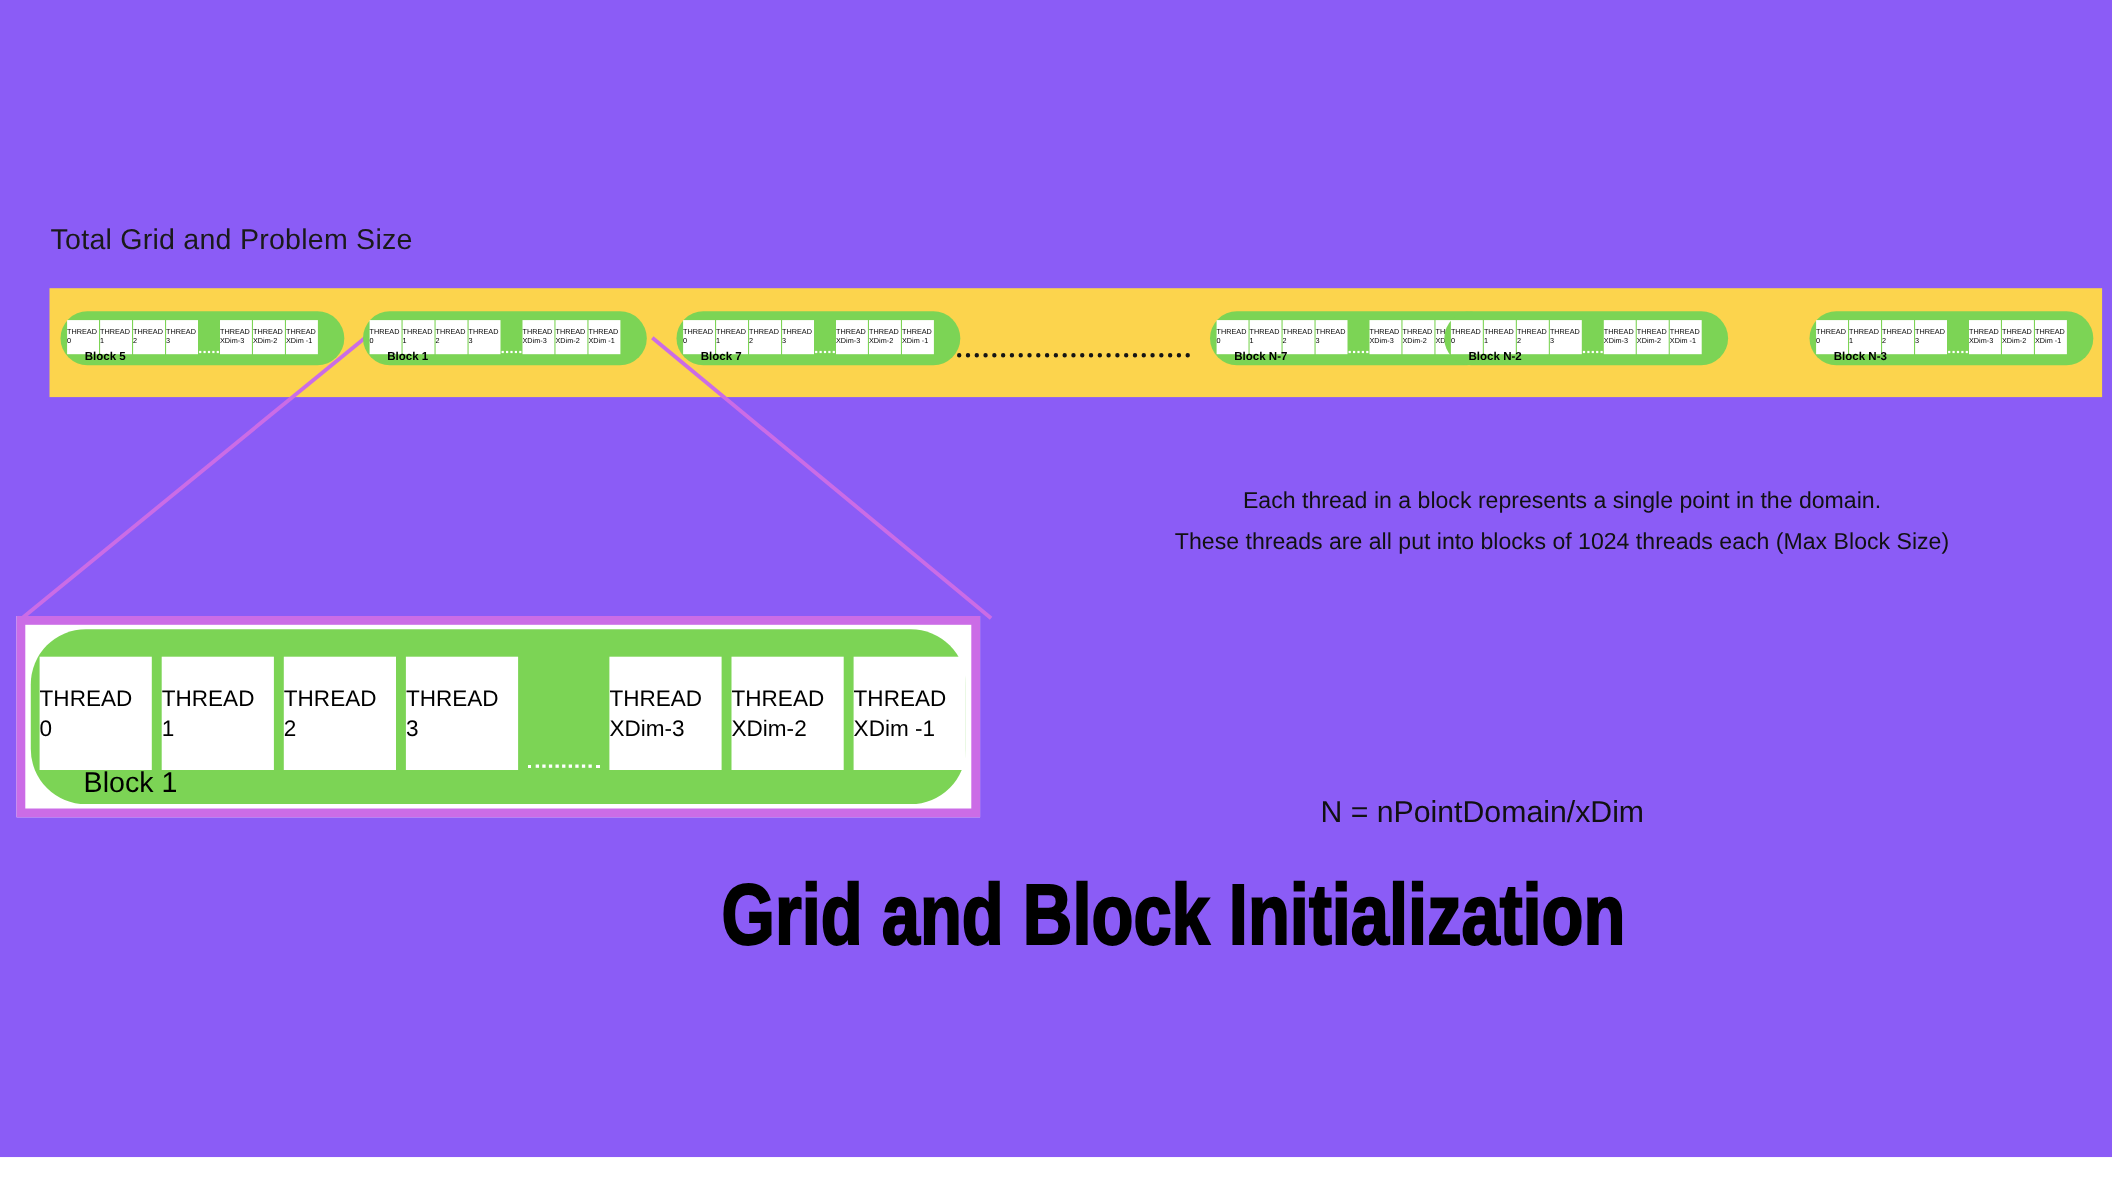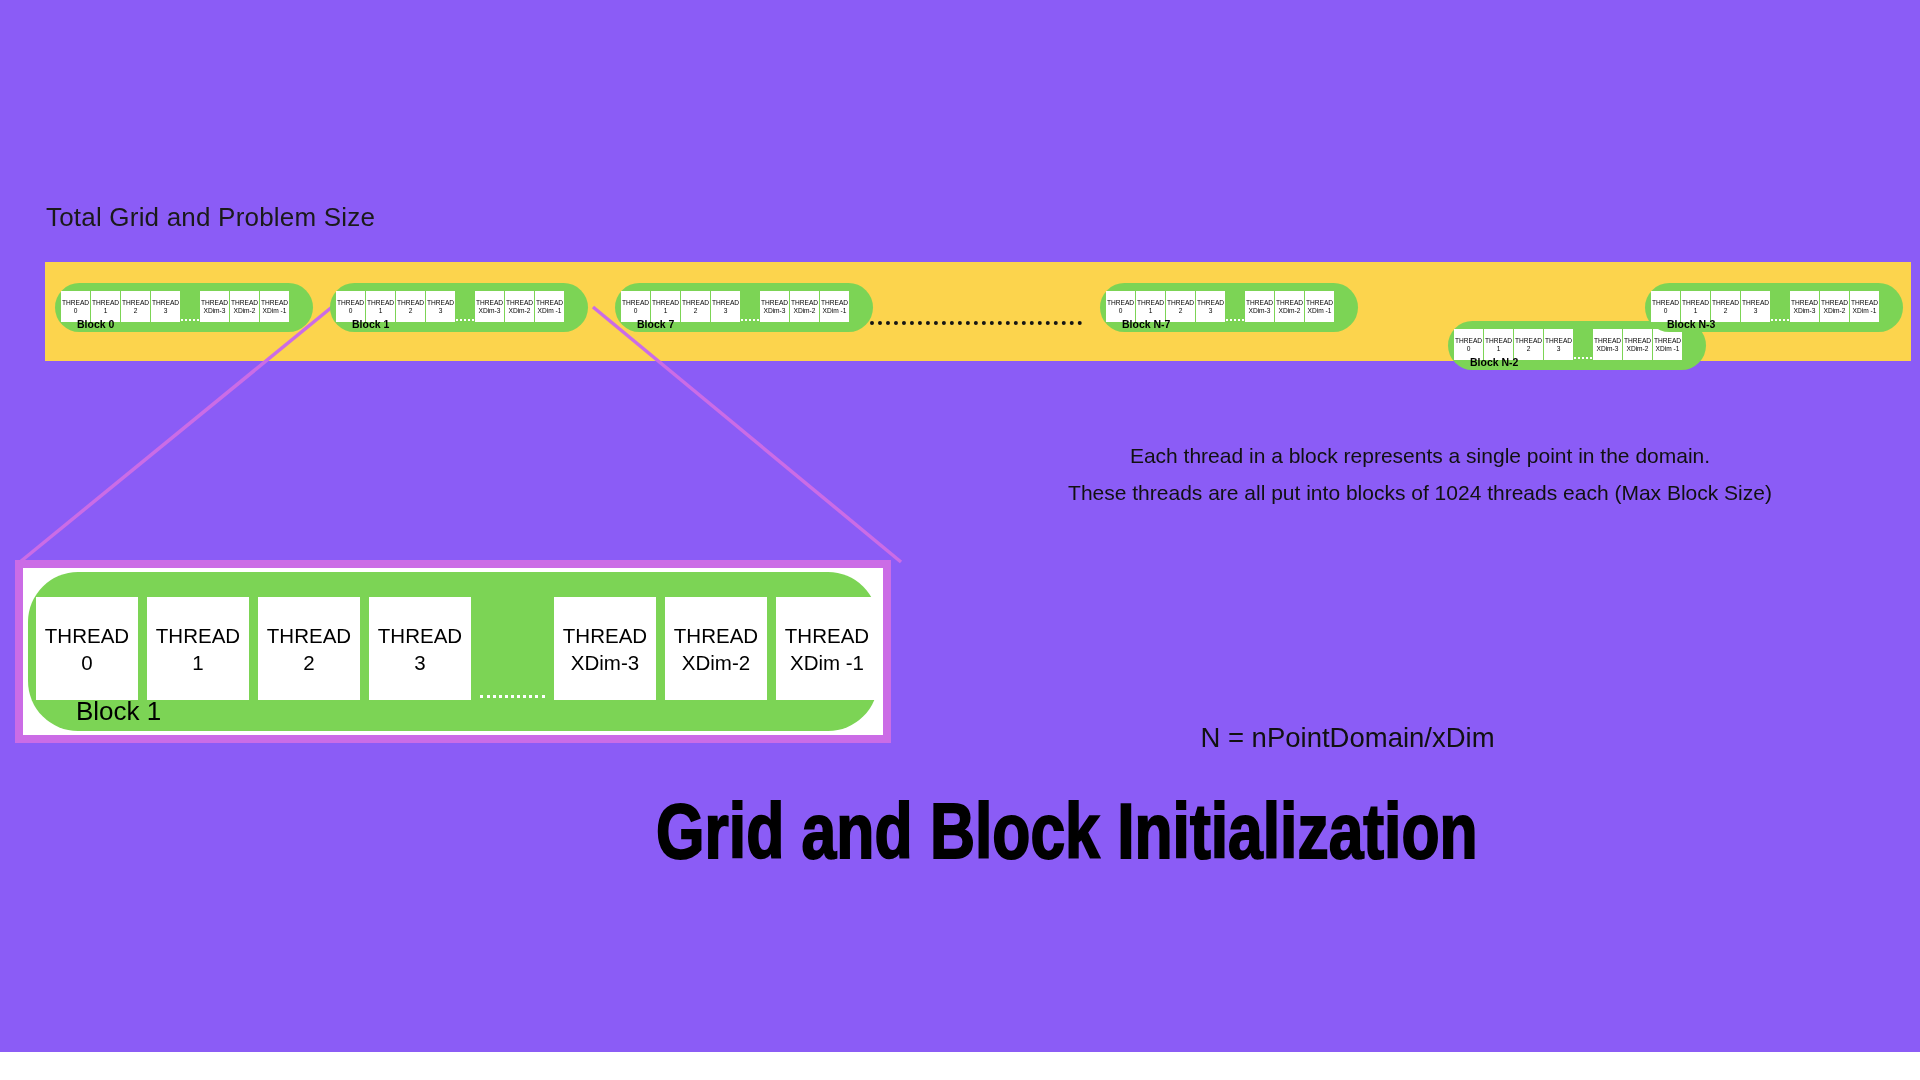--- a/index.html
+++ b/index.html
@@ -16,21 +16,21 @@
   }
   #funnel-svg{position:absolute;left:0;top:0;z-index:2;}
   .pill-layer{position:absolute;left:0;top:0;width:1920px;height:1080px;z-index:3;pointer-events:none;}
   .pill{
     position:absolute;top:283px;width:258px;height:49px;background:var(--block-green);
     border-radius:25px;
   }
   .pill-cells{
     position:absolute;left:6px;top:8px;display:flex;align-items:flex-start;gap:1px;
   }
-  .cell{background:#fff;text-align:center;display:flex;flex-direction:column;justify-content:center;}
+  .cell{background:#fff;display:flex;flex-direction:column;justify-content:center;}
   .cell.small{width:29px;height:31px;font-size:6.6px;line-height:8px;}
   .spacer-small{width:18px;height:28px;border-bottom:2px dotted #fff;}
   .pill-label{
     position:absolute;left:22px;bottom:2px;font-size:10.5px;font-weight:700;color:#000;
   }
   .dots-separator{
     position:absolute;left:870px;top:303px;width:212px;height:18px;
     border-bottom:4px dotted #151515;z-index:3;
   }
   .zoom-box{
@@ -141,21 +141,21 @@
   </div>
           <div class="cell small">
     <div class="cell-l1">THREAD</div>
     <div class="cell-l2">XDim-2</div>
   </div>
           <div class="cell small">
     <div class="cell-l1">THREAD</div>
     <div class="cell-l2">XDim -1</div>
   </div>
         </div>
-    <div class="pill-label">Block 0</div>
+    <div class="pill-label">Block 5</div>
   </div>
       <div class="pill" style="left: 330px;">
     <div class="pill-cells">
           <div class="cell small">
     <div class="cell-l1">THREAD</div>
     <div class="cell-l2">0</div>
   </div>
           <div class="cell small">
     <div class="cell-l1">THREAD</div>
     <div class="cell-l2">1</div>
@@ -245,21 +245,21 @@
     <div class="cell-l1">THREAD</div>
     <div class="cell-l2">XDim-2</div>
   </div>
           <div class="cell small">
     <div class="cell-l1">THREAD</div>
     <div class="cell-l2">XDim -1</div>
   </div>
         </div>
     <div class="pill-label">Block N-7</div>
   </div>
-      <div class="pill" style="left: 1448px; margin-top: 38px;">
+      <div class="pill" style="left: 1313px;">
     <div class="pill-cells">
           <div class="cell small">
     <div class="cell-l1">THREAD</div>
     <div class="cell-l2">0</div>
   </div>
           <div class="cell small">
     <div class="cell-l1">THREAD</div>
     <div class="cell-l2">1</div>
   </div>
           <div class="cell small">

